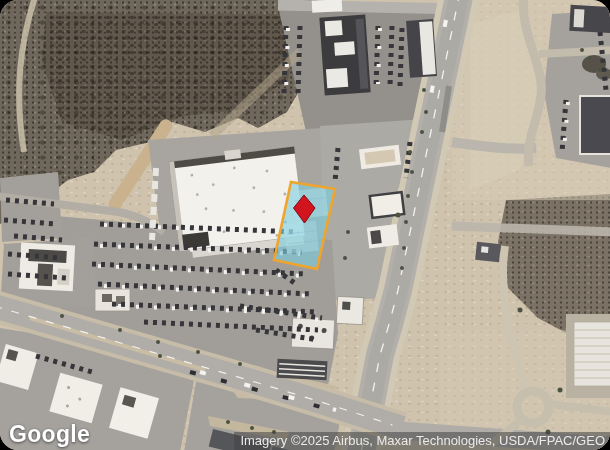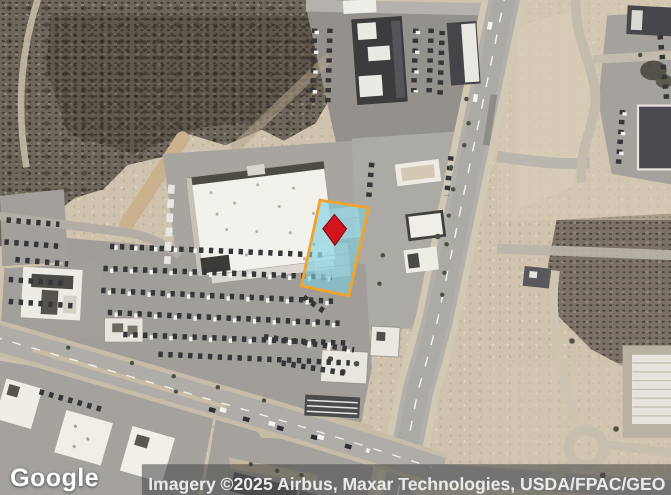--- a/index.html
+++ b/index.html
@@ -4,20 +4,21 @@
 <style>
   html,body{margin:0;padding:0;background:#000;}
   .map{
     position:relative;width:610px;height:450px;overflow:hidden;
     font-family:"Liberation Sans",sans-serif;
     background-color:#cfc3ad;
     background-image:
       radial-gradient(rgba(120,105,85,.20) 1px, transparent 1.4px),
       radial-gradient(rgba(255,255,250,.28) 1px, transparent 1.3px);
     background-size:9px 8px, 13px 11px;
+    border-radius:18px;
   }
   .layer{position:absolute;inset:0;}
   .scrub-nw{
     background-color:#6f675b;
     background-image:
       radial-gradient(rgba(25,20,15,.55) 1.1px, transparent 1.5px),
       radial-gradient(rgba(215,205,185,.30) 1px, transparent 1.4px),
       radial-gradient(rgba(38,32,26,.40) 2px, transparent 3px);
     background-size:6px 5px, 10px 9px, 17px 15px;
     clip-path:polygon(0 0,318px 0,308px 24px,300px 50px,303px 84px,287px 112px,258px 128px,238px 118px,205px 132px,172px 122px,150px 142px,116px 150px,94px 172px,68px 180px,44px 198px,18px 214px,0 224px);
@@ -47,23 +48,23 @@
   }
   svg.terrain, svg.overlay{position:absolute;left:0;top:0;}
   .google-logo{
     position:absolute;left:9px;top:421px;
     font-size:23px;font-weight:bold;letter-spacing:.3px;color:#fff;
     text-shadow:0 0 1px #666, 0 1px 3px rgba(0,0,0,.55);
     cursor:pointer;user-select:none;
   }
   .attribution{
     position:absolute;right:0;bottom:0;height:14px;
-    padding:12px 5px 2px 6px;
+    padding:2px 5px 2px 6px;
     background:rgba(68,68,68,.55);
-    color:#eaeaea;font-size:16px;line-height:14px;white-space:nowrap;font-weight:bold;
+    color:#eaeaea;font-size:13px;line-height:14px;white-space:nowrap;
   }
 </style>
 </head>
 <body>
 
 <div class="map">
 
   <div class="layer scrub-nw"></div>
   <div class="layer scrub-core"></div>
   <div class="layer scrub-e"></div>

